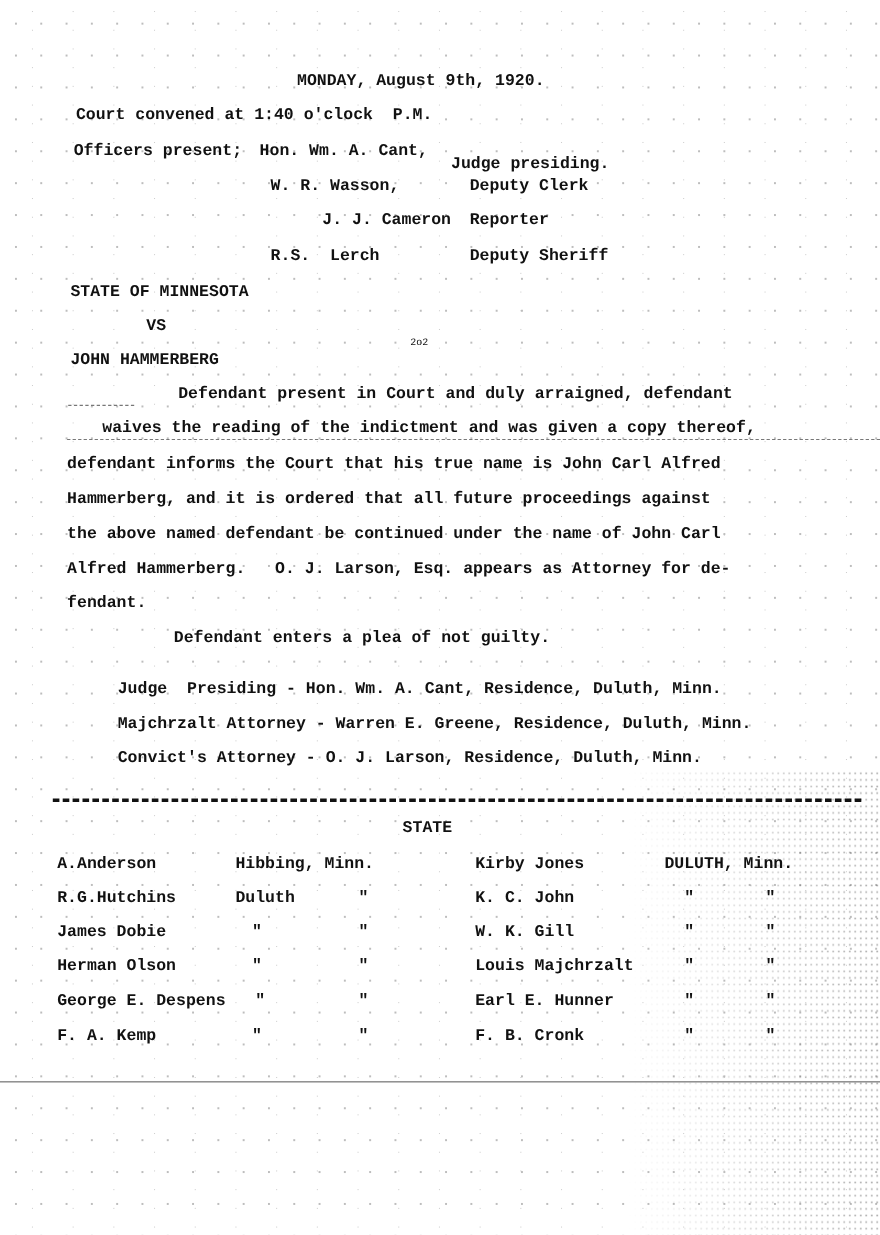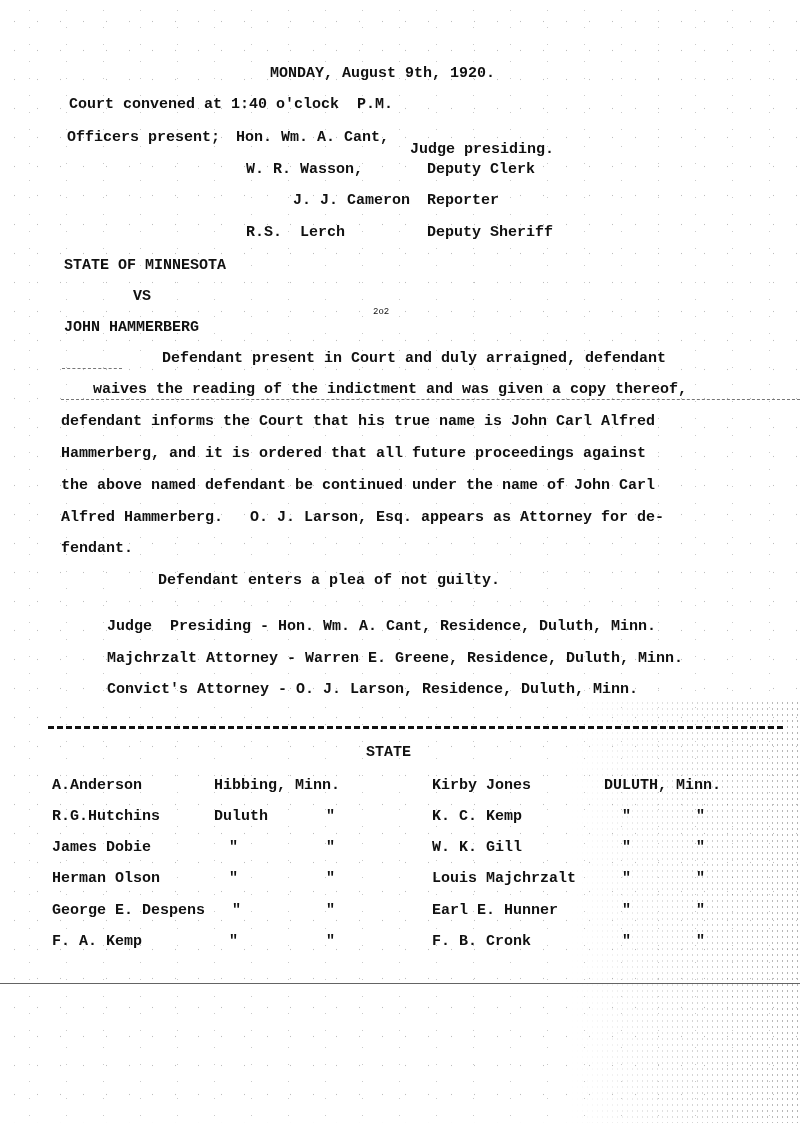--- a/index.html
+++ b/index.html
@@ -94,21 +94,21 @@
 <div class="juror-row" style="top:777px;">
   <span class="c0">A.Anderson</span>
   <span class="c1">Hibbing, Minn.</span>
   <span class="c3">Kirby Jones</span>
   <span class="c4">DULUTH, Minn.</span>
 </div>
 <div class="juror-row" style="top:808px;">
   <span class="c0">R.G.Hutchins</span>
   <span class="c1">Duluth</span>
   <span class="c2">"</span>
-  <span class="c3">K. C. Kemp</span>
+  <span class="c3">K. C. John</span>
   <span class="c4" style="left:570px;">"</span>
   <span class="c5">"</span>
 </div>
 <div class="juror-row" style="top:839px;">
   <span class="c0">James Dobie</span>
   <span class="c1" style="left:150px;">   "</span>
   <span class="c2">"</span>
   <span class="c3">W. K. Gill</span>
   <span class="c4" style="left:570px;">"</span>
   <span class="c5">"</span>

